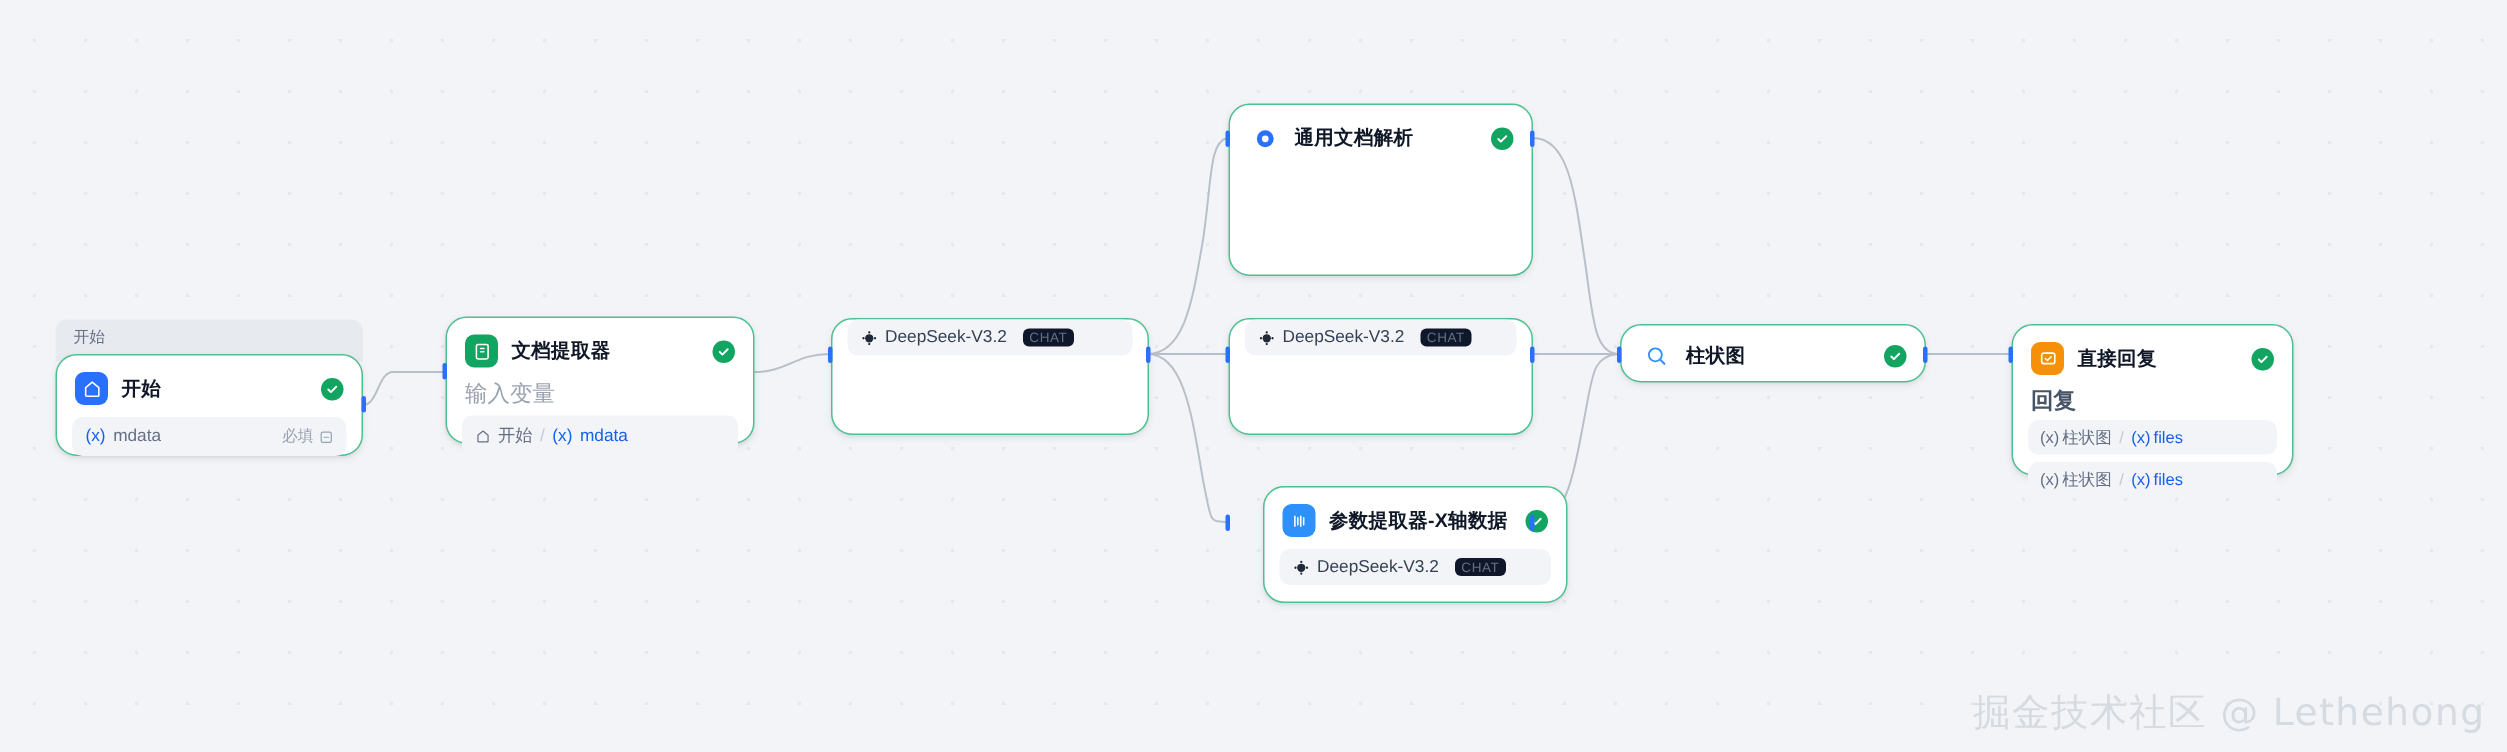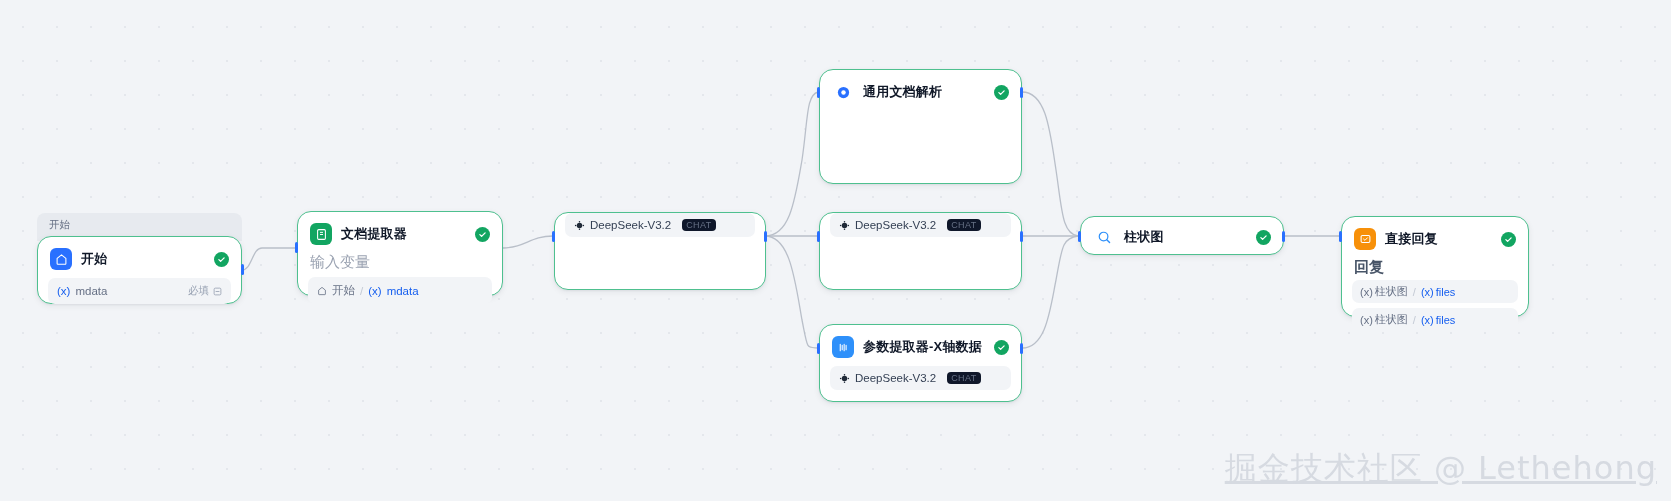--- a/index.html
+++ b/index.html
@@ -91,24 +91,23 @@
     box-sizing:border-box;
   }
 
   .handle{
     position:absolute;width:3px;height:11px;border-radius:2px;
     background:#2970ff;
   }
 
   .watermark{
     position:absolute;right:14px;bottom:10px;
-    font-size:32px;color:#d6dae1;
+    font-size:25px;color:#d6dae1;
     letter-spacing:1px;white-space:nowrap;
     font-family:"DejaVu Sans",sans-serif;
-    text-decoration:underline;
   }
 </style>
 </head>
 <body>
 
 <div id="canvas">
 
   <svg id="edges">
     <g fill="none" stroke="#b9bfc9" stroke-width="1.3">
       <path d="M242,270 C252,270 252,248 262,248 L296,248"></path>
@@ -238,21 +237,21 @@
             <circle cx="13.6" cy="8" r="1.1" fill="#1f2937"></circle>
           </svg>
         <span style="color:#344054;">DeepSeek-V3.2</span>
         <span class="chat-tag">CHAT</span>
       </div>
     </div>
   </div>
   <span class="handle" style="left:817px;top:231px;"></span>
   <span class="handle" style="left:1020px;top:231px;"></span>
 
-  <div class="node" style="left:819px;top:324px;width:203px;height:78px;">
+  <div class="node" style="left:842px;top:324px;width:203px;height:78px;">
     <div class="node-head">
       <span class="node-icon" style="background:#2e90fa;">
         <svg width="13" height="13" viewBox="0 0 16 16">
             <path d="M4 4v8M6.4 5.2v5.6M8.8 4v8M11.2 5.2v5.6" stroke="#fff" stroke-width="1.3" stroke-linecap="round"></path>
           </svg>
       </span>
       <span class="node-title">参数提取器-X轴数据</span>
       <span class="status-dot">
         <svg width="9" height="9" viewBox="0 0 12 12">
             <path d="M2.5 6.2 4.8 8.5 9.5 3.8" fill="none" stroke="#fff" stroke-width="1.7" stroke-linecap="round" stroke-linejoin="round"></path>

